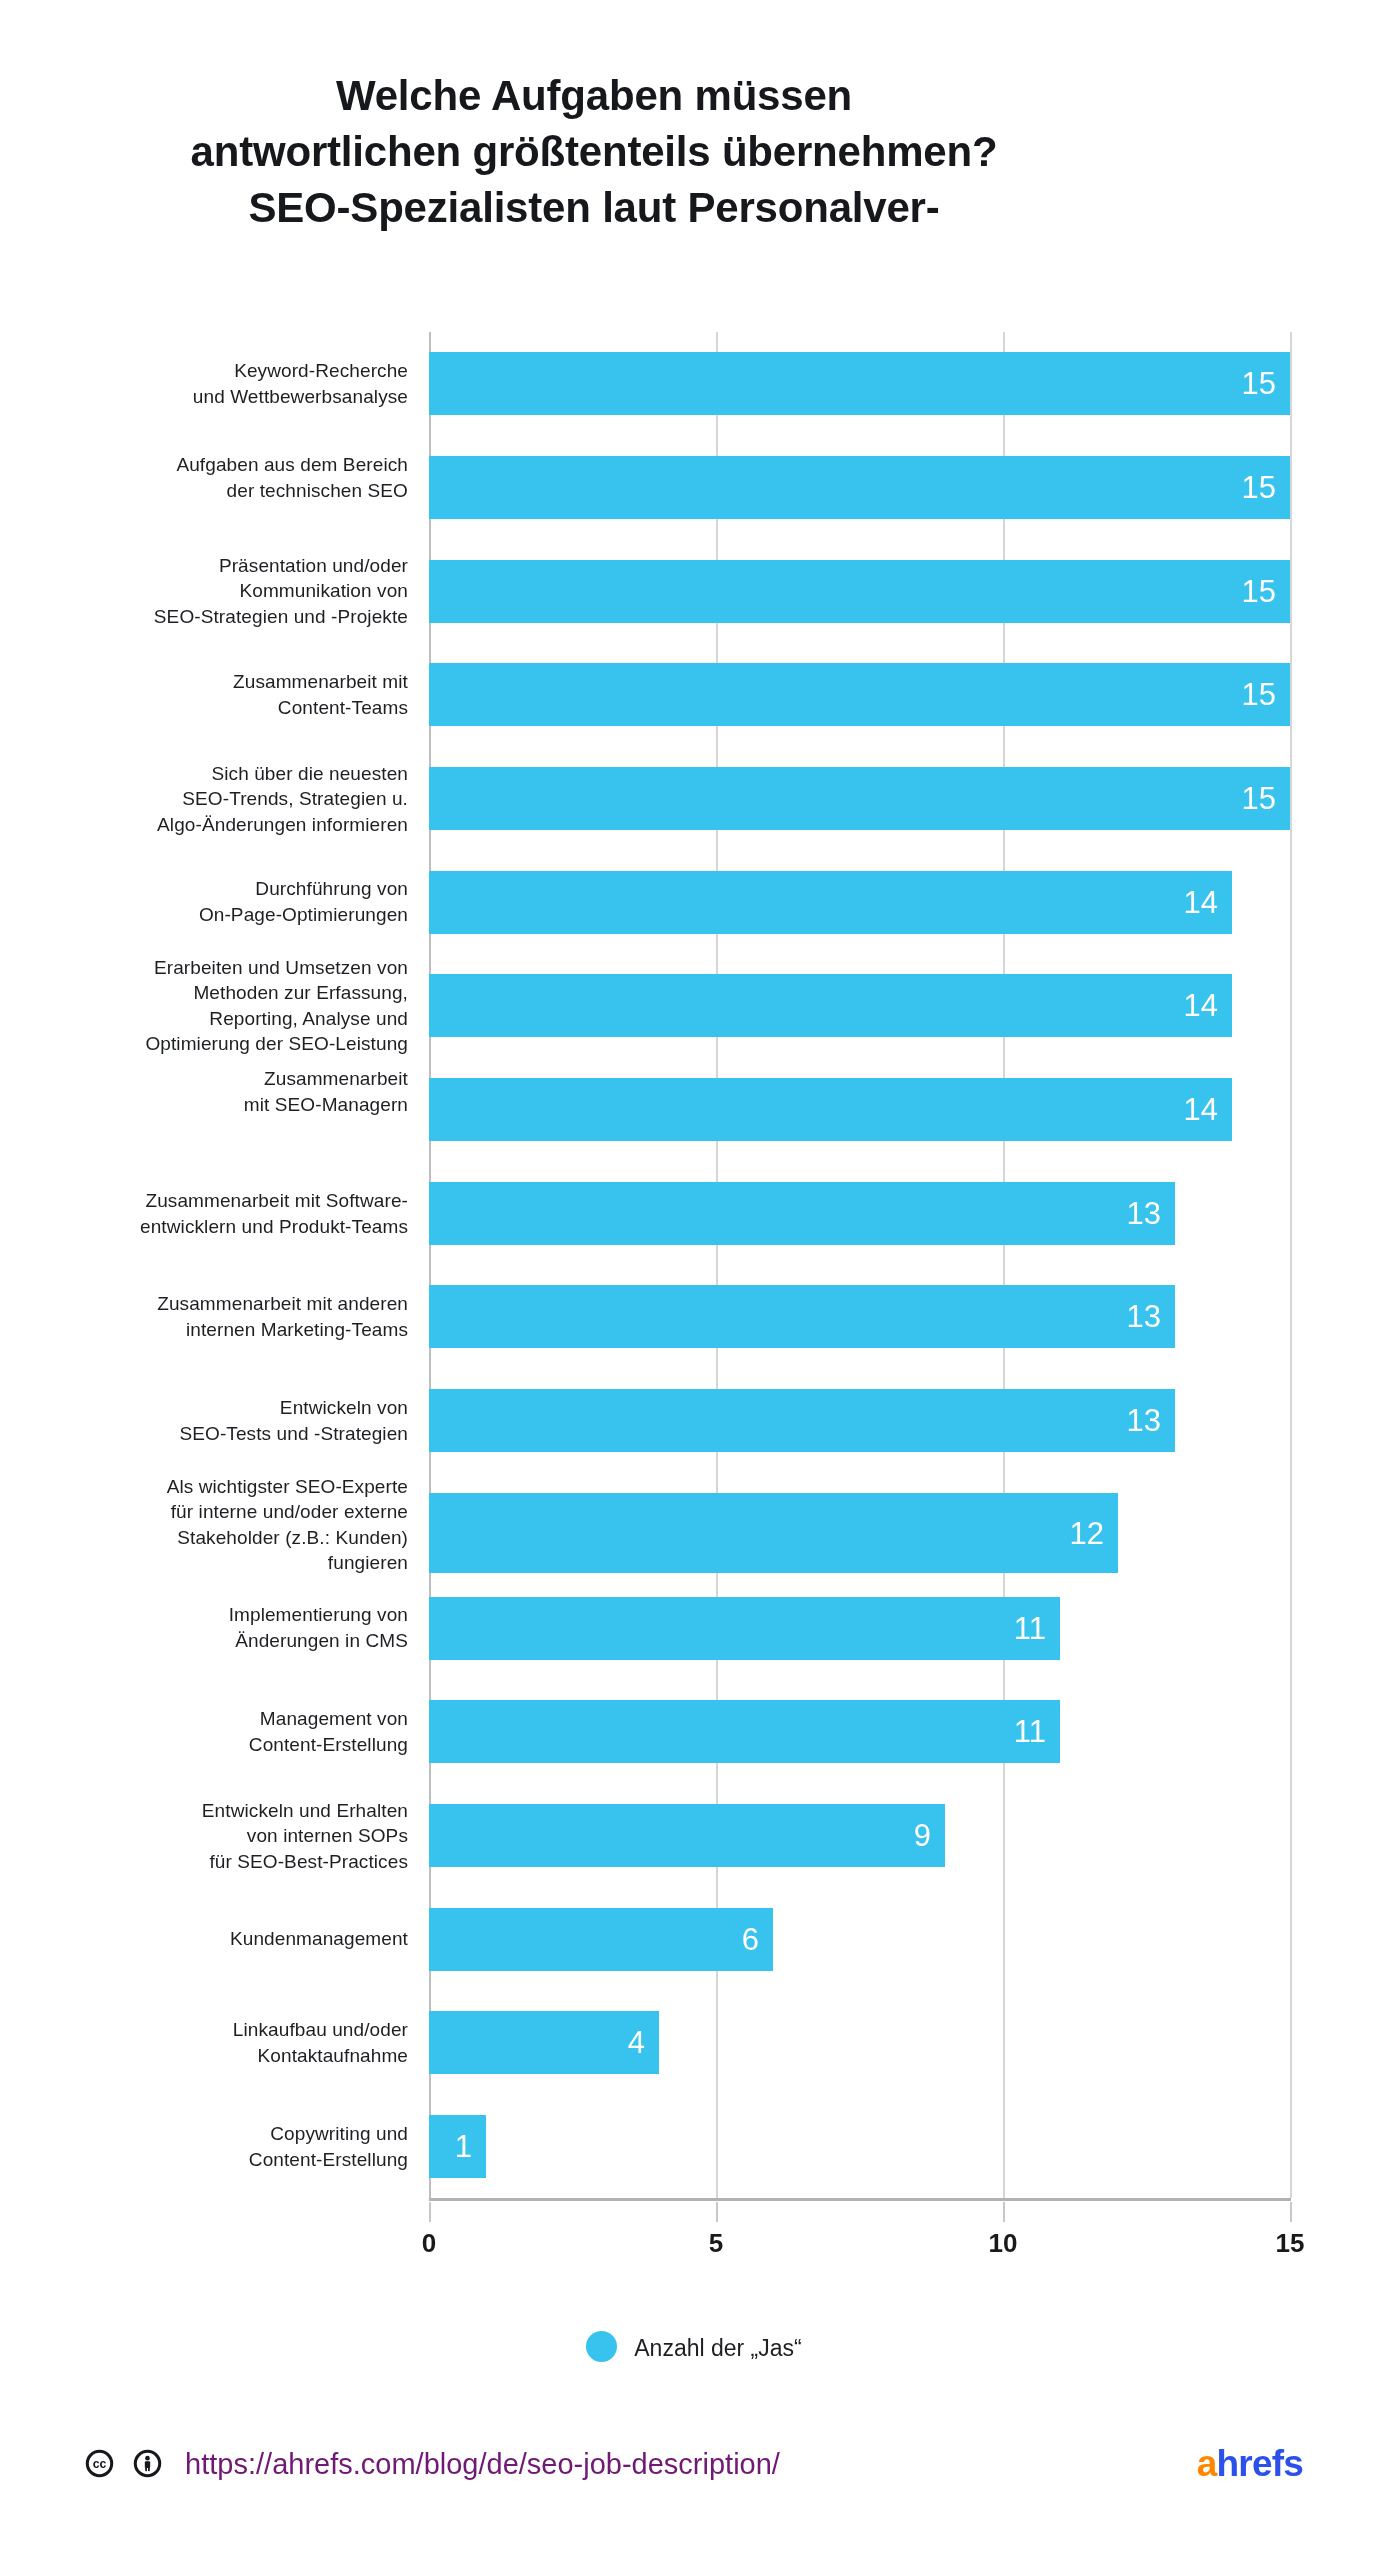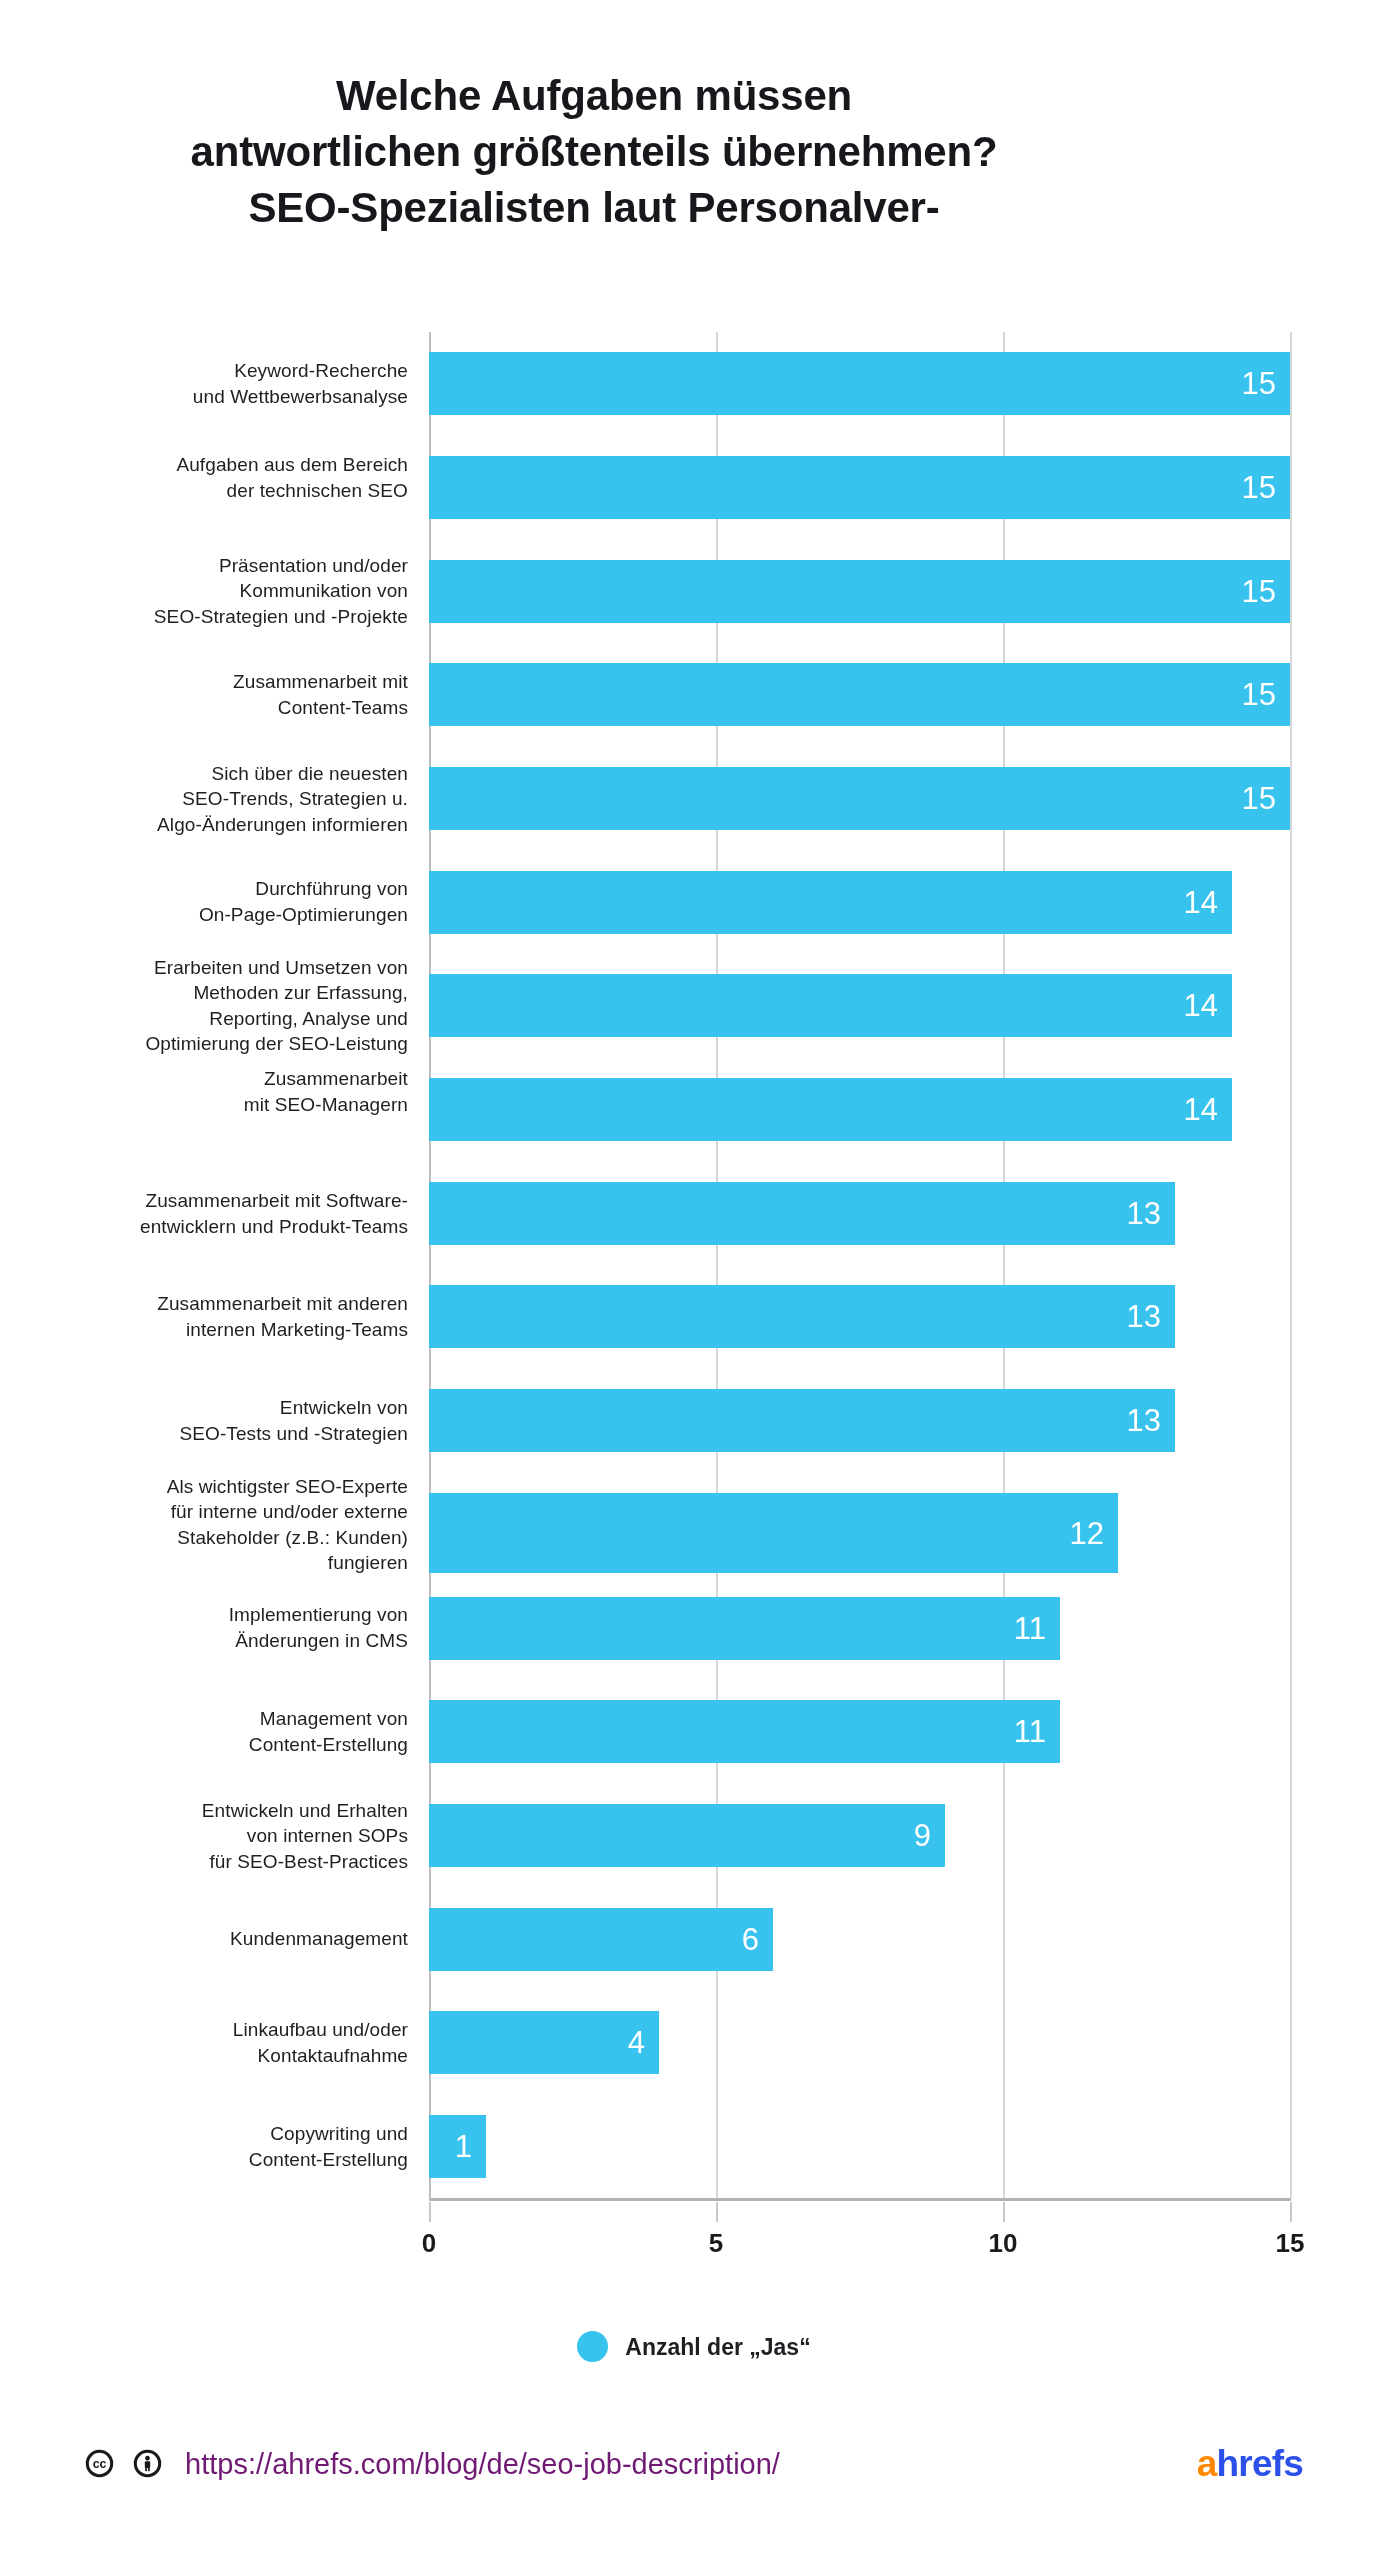--- a/index.html
+++ b/index.html
@@ -133,24 +133,23 @@
     white-space: nowrap;
   }
 
   
   .legend {
     position: absolute;
     left: 0;
     top: 2331px;
     width: 1388px;
     display: flex;
-    align-items: center;
+    align-items: flex-end;
     justify-content: center;
     gap: 17px;
-    font-weight: bold;
   }
   .legend-dot {
     width: 31px;
     height: 31px;
     border-radius: 50%;
     background: #37c3ed;
     flex: 0 0 auto;
   }
   .legend-label {
     font-family: "Liberation Sans", sans-serif;

